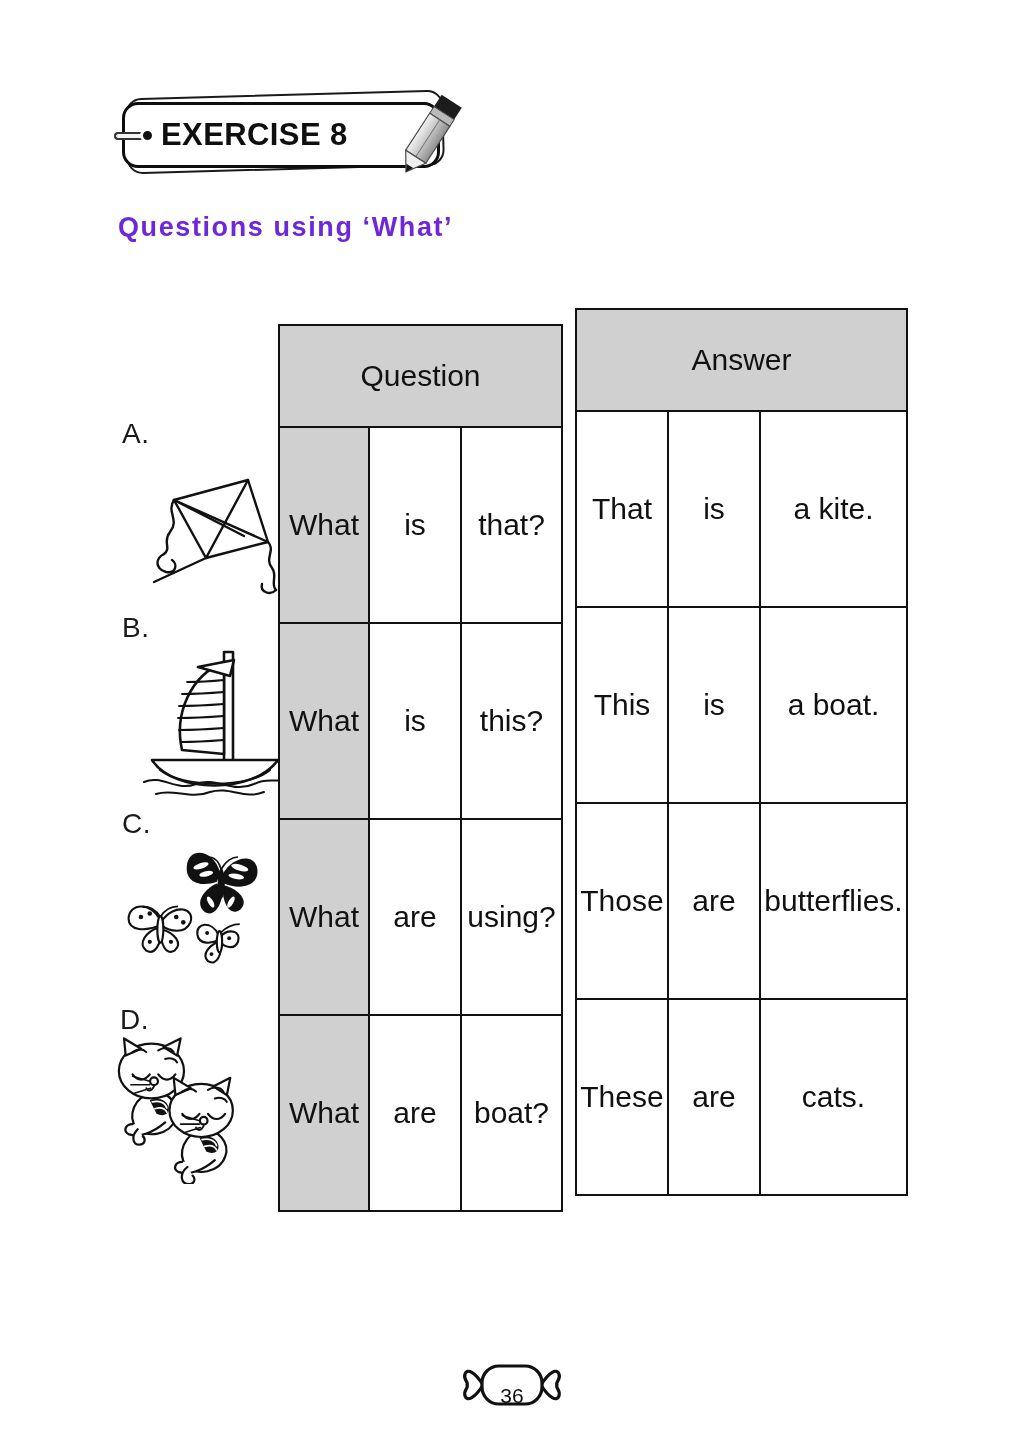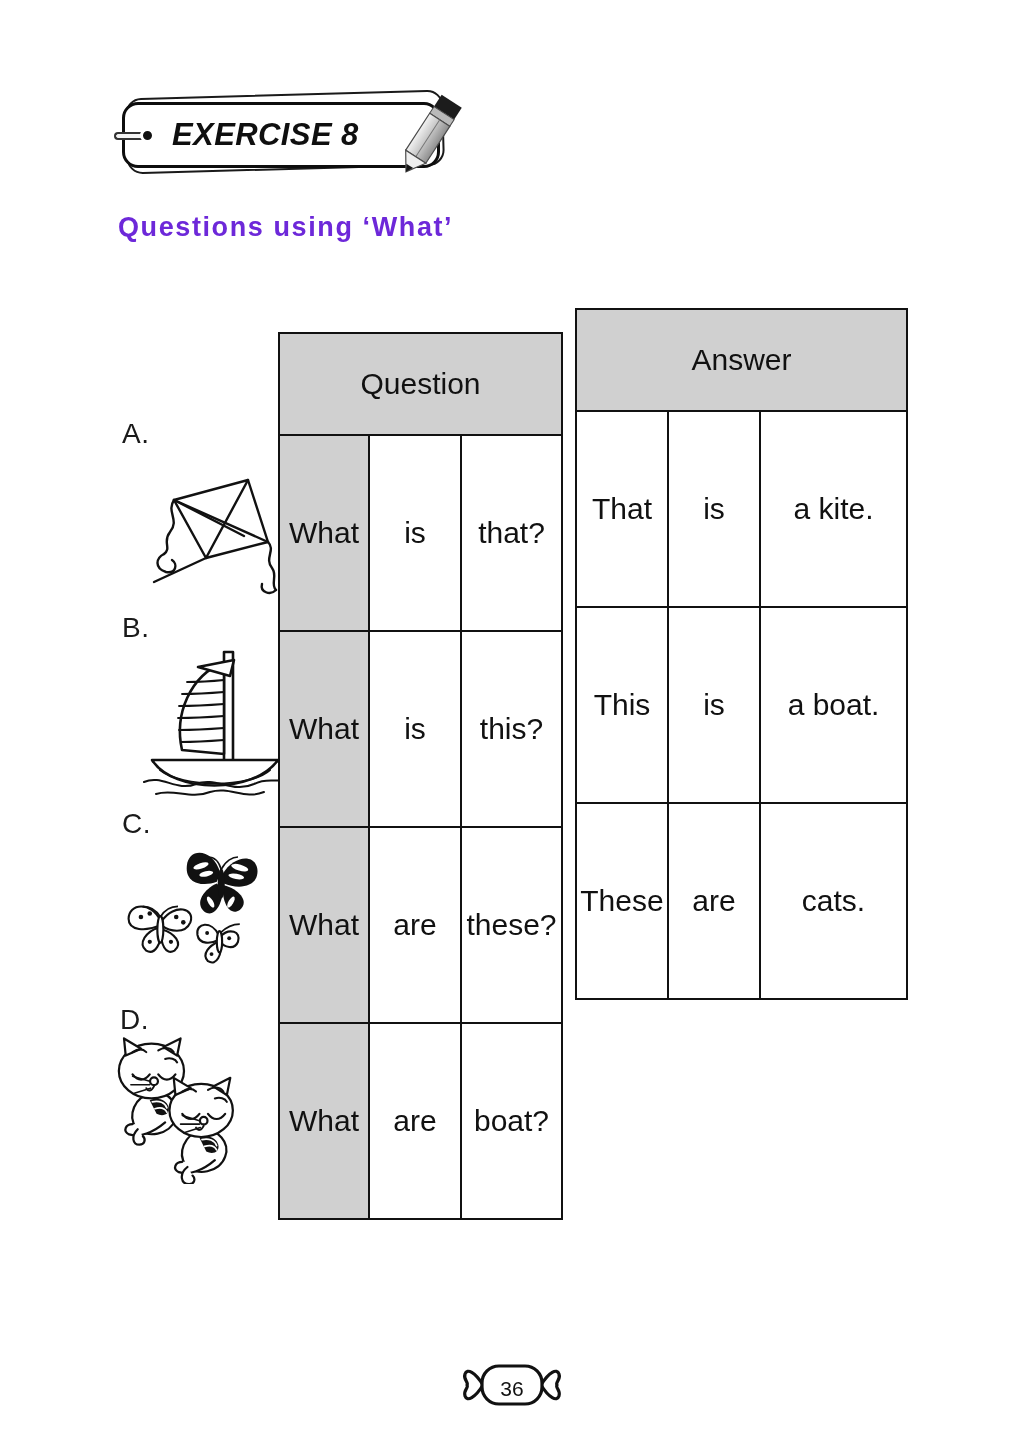--- a/index.html
+++ b/index.html
@@ -68,32 +68,31 @@
     background: #f4f4f4;
     border-top: 2px solid #333;
     border-bottom: 2px solid #333;
     border-left: 2px solid #333;
     border-radius: 4px 0 0 4px;
     box-sizing: border-box;
     z-index: 3;
   }
   .tag-label {
     position: absolute;
-    left: 60px;
+    left: 49px;
     top: 20px;
     width: 230px;
     height: 54px;
     line-height: 54px;
     font-size: 31px;
     font-weight: bold;
     letter-spacing: 0.4px;
     color: #0f0f0f;
     z-index: 5;
     white-space: nowrap;
-    font-style: italic;
   }
   .pencil {
     position: absolute;
     left: 268px;
     top: -2px;
     width: 96px;
     height: 100px;
     z-index: 6;
   }
 
@@ -144,21 +143,21 @@
     font-size: 30px;
     font-weight: bold;
     height: 100px;
   }
   .what-cell {
     background: #d0d0d0 !important;
     font-weight: bold;
   }
   .body-row td { height: 194px; }
 
-  #question-table { left: 278px; top: 332px; }
+  #question-table { left: 278px; top: 324px; }
   #answer-table   { left: 575px; top: 308px; border-radius: 11px; }
 
   .qc1 { width: 88px; margin-left: 40px; }
   .qc2 { width: 90px; }
   .qc3 { width: 99px; }
   .ac1 { width: 90px; }
   .ac2 { width: 90px; }
   .ac3 { width: 145px; margin-top: 24px; }
 
   .small-text { font-size: 28px; }
@@ -173,21 +172,21 @@
   }
   .candy {
     position: relative;
     display: inline-block;
     width: 110px;
     height: 54px;
   }
   .page-num {
     position: absolute;
     left: 0;
-    top: 4px;
+    top: 11px;
     width: 110px;
     height: 54px;
     line-height: 54px;
     font-size: 21px;
     color: #111111;
     z-index: 3;
   }
 </style>
 </head>
 <body>
@@ -365,21 +364,21 @@
     <td class="qc3">that?</td>
   </tr>
   <tr class="body-row">
     <td class="what-cell qc1">What</td>
     <td class="qc2">is</td>
     <td class="qc3">this?</td>
   </tr>
   <tr class="body-row">
     <td class="what-cell qc1">What</td>
     <td class="qc2">are</td>
-    <td class="qc3 small-text">these?</td>
+    <td class="qc3 small-text">using?</td>
   </tr>
   <tr class="body-row">
     <td class="what-cell qc1">What</td>
     <td class="qc2">are</td>
     <td class="qc3 small-text">boat?</td>
   </tr>
 </tbody>
   </table>
 
 <table class="tbl" id="answer-table">
@@ -389,20 +388,25 @@
   </tr>
   <tr class="body-row">
     <td class="ac1">That</td>
     <td class="ac2">is</td>
     <td class="ac3">a  kite.</td>
   </tr>
   <tr class="body-row">
     <td class="ac1">This</td>
     <td class="ac2">is</td>
     <td class="ac3">a  boat.</td>
+  </tr>
+  <tr class="body-row">
+    <td class="ac1 small-text">Those</td>
+    <td class="ac2">are</td>
+    <td class="ac3 small-text">butterflies.</td>
   </tr>
   <tr class="body-row">
     <td class="ac1 small-text">These</td>
     <td class="ac2">are</td>
     <td class="ac3">cats.</td>
   </tr>
 </tbody>
   </table>
 
 <div id="page-footer">

